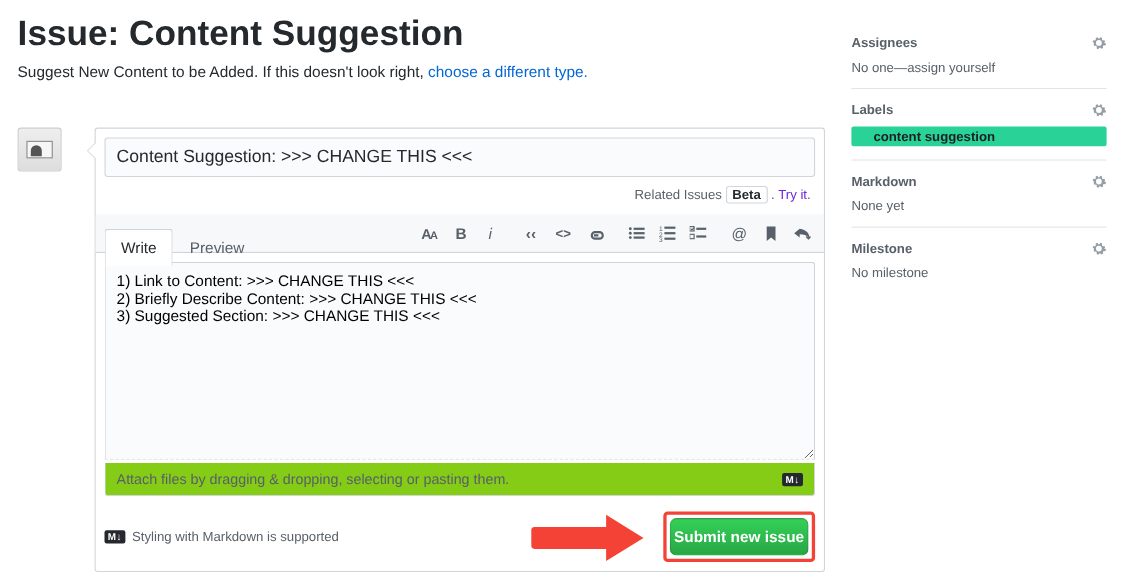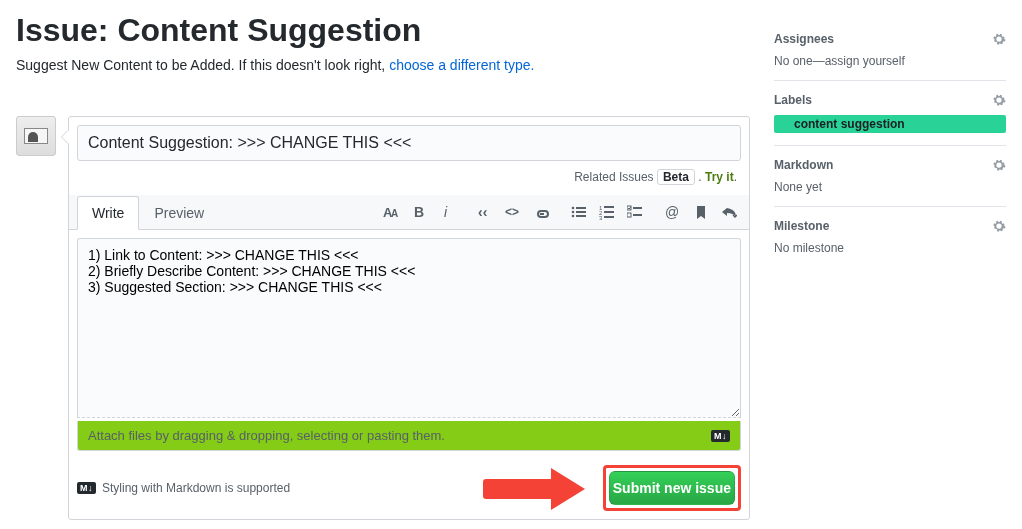--- a/index.html
+++ b/index.html
@@ -12,21 +12,21 @@
     background: #fff;
     width: 1022px;
   }
   .layout { display: flex; gap: 24px; }
   .main { flex: 1; min-width: 0; }
   .sidebar { width: 232px; flex-shrink: 0; padding-top: 8px;}
   h1.page-title { font-size: 32px; font-weight: 700; margin: 0 0 8px 0; }
   .subtitle { margin: 4px 0 16px 0; color: #24292e; font-size: 14px;}
   .subtitle a { color: #0366d6; text-decoration: none; }
 
-  .issue-row { display: flex; gap: 12px; margin-top: 43px; }
+  .issue-row { display: flex; gap: 30px; margin-top: 43px; }
   .avatar {
     width: 40px; height: 40px; border:1px solid #ccc; border-radius:3px;
     background: linear-gradient(#eee,#ddd);
     display:flex; align-items:center; justify-content:center;
     position:relative; flex-shrink:0;
   }
   .avatar-inner {
     width: 24px; height: 16px; border:1px solid #888; background:#f6f6f6;
     position:relative;
   }
@@ -49,31 +49,31 @@
   .title-input {
     width:100%; padding:8px 10px; font-size:16px;
     border:1px solid #d1d5da; border-radius:3px; background:#fafbfc;
     color:#24292e;
   }
   .related { font-size:12px; color:#586069; text-align:right; margin:8px 4px 10px 4px; }
   .beta-badge {
     display:inline-block; border:1px solid #d1d5da; border-radius:3px;
     padding:0 5px; font-weight:600; color:#24292e; font-size:12px;
   }
-  .related a { color:#4d7c0f; text-decoration:none;font-weight:bold; }
+  .related a { color:#6d28d9; text-decoration:none; }
   .tabbar {
     display:flex; align-items:center; border-bottom:1px solid #d1d5da;
     margin: 0 -8px;
     padding: 0 8px;
     background:#f6f8fa;
   }
   .tabs { display:flex; }
   .tab {
     padding:8px 14px; font-size:14px; color:#586069; cursor:pointer;
-    border:1px solid transparent; position:relative; top:1px;
+    border:1px solid transparent; position:relative; top:13px;
     background:transparent;
   }
   .tab.active {
     background:#fff; border:1px solid #d1d5da; border-bottom-color:#fff;
     border-radius:3px 3px 0 0; color:#24292e;
   }
   .toolbar { margin-left:auto; display:flex; gap:4px; align-items:center; color:#586069; padding-right:4px;}
   .tgroup { display:flex; gap:12px; margin-left:18px;}
   .ticon { width:16px; height:16px; fill:#586069; cursor:pointer; }
   .body-wrap { padding:8px 0 0 0;}

